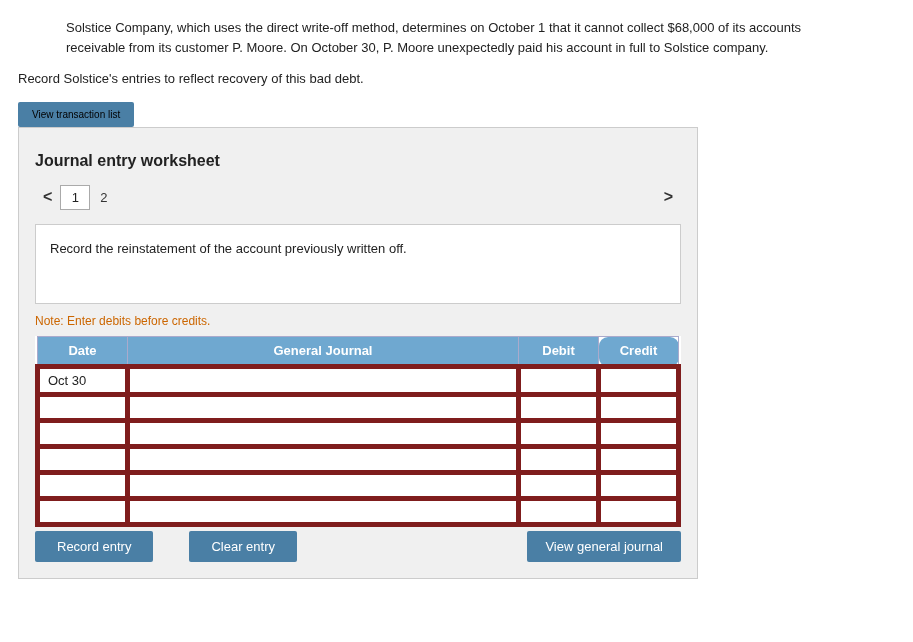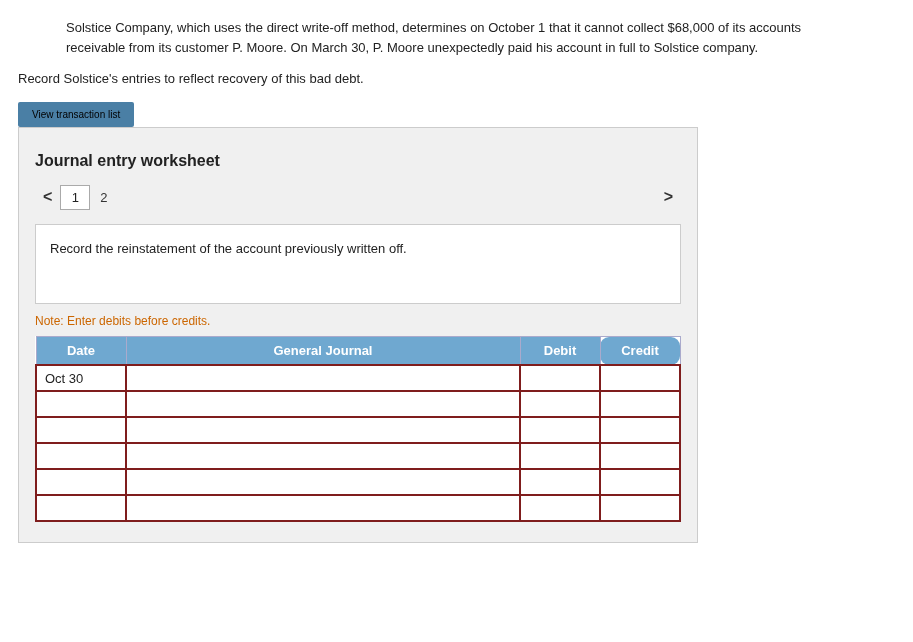--- a/index.html
+++ b/index.html
@@ -98,21 +98,21 @@
       font-size: 13px;
       padding: 6px 8px;
       border: 1px solid #aac;
       text-align: center;
     }
     .journal-table thead tr th.date-col { width: 90px; }
     .journal-table thead tr th.gj-col { }
     .journal-table thead tr th.debit-col { width: 80px; }
     .journal-table thead tr th.credit-col { width: 80px; border-radius: 9px; }
     .journal-table tbody tr td {
-      border: 2px solid #7f1d1d;
+      border: 5px solid #7f1d1d;
       padding: 0;
       height: 26px;
     }
     .journal-table tbody tr td input {
       width: 100%;
       height: 100%;
       border: none;
       outline: none;
       font-size: 13px;
       padding: 2px 6px;
@@ -158,21 +158,21 @@
       margin-left: auto;
     }
   </style>
 </head>
 <body>
 
 
 
 <p class="intro-text">
   <span>Solstice Company, which uses the direct write-off method, determines on October 1 that it cannot collect $68,000 of its accounts</span><br>
-  <span>receivable from its customer P. Moore. On March 30, P. Moore unexpectedly paid his account in full to Solstice company.</span>
+  <span>receivable from its customer P. Moore. On October 30, P. Moore unexpectedly paid his account in full to Solstice company.</span>
 </p>
 <p class="prompt-text">Record Solstice's entries to reflect recovery of this bad debt.</p>
 
 <button class="view-transaction-btn">View transaction list</button>
 
 <div class="worksheet-container">
   <div class="worksheet-title">Journal entry worksheet</div>
 
   <div class="nav-row">
     <button class="nav-arrow">&lt;</button>
@@ -228,16 +228,21 @@
       </tr>
       <tr>
         <td class="date-cell"></td>
         <td><input type="text" style=""></td>
         <td><input type="text" style=""></td>
         <td><input type="text" style=""></td>
       </tr>
     </tbody>
   </table>
 
+  <div class="btn-row">
+    <button class="btn-record">Record entry</button>
+    <button class="btn-clear">Clear entry</button>
+    <button class="btn-view-journal">View general journal</button>
+  </div>
 </div>
 
 
 
 
 </body></html>

